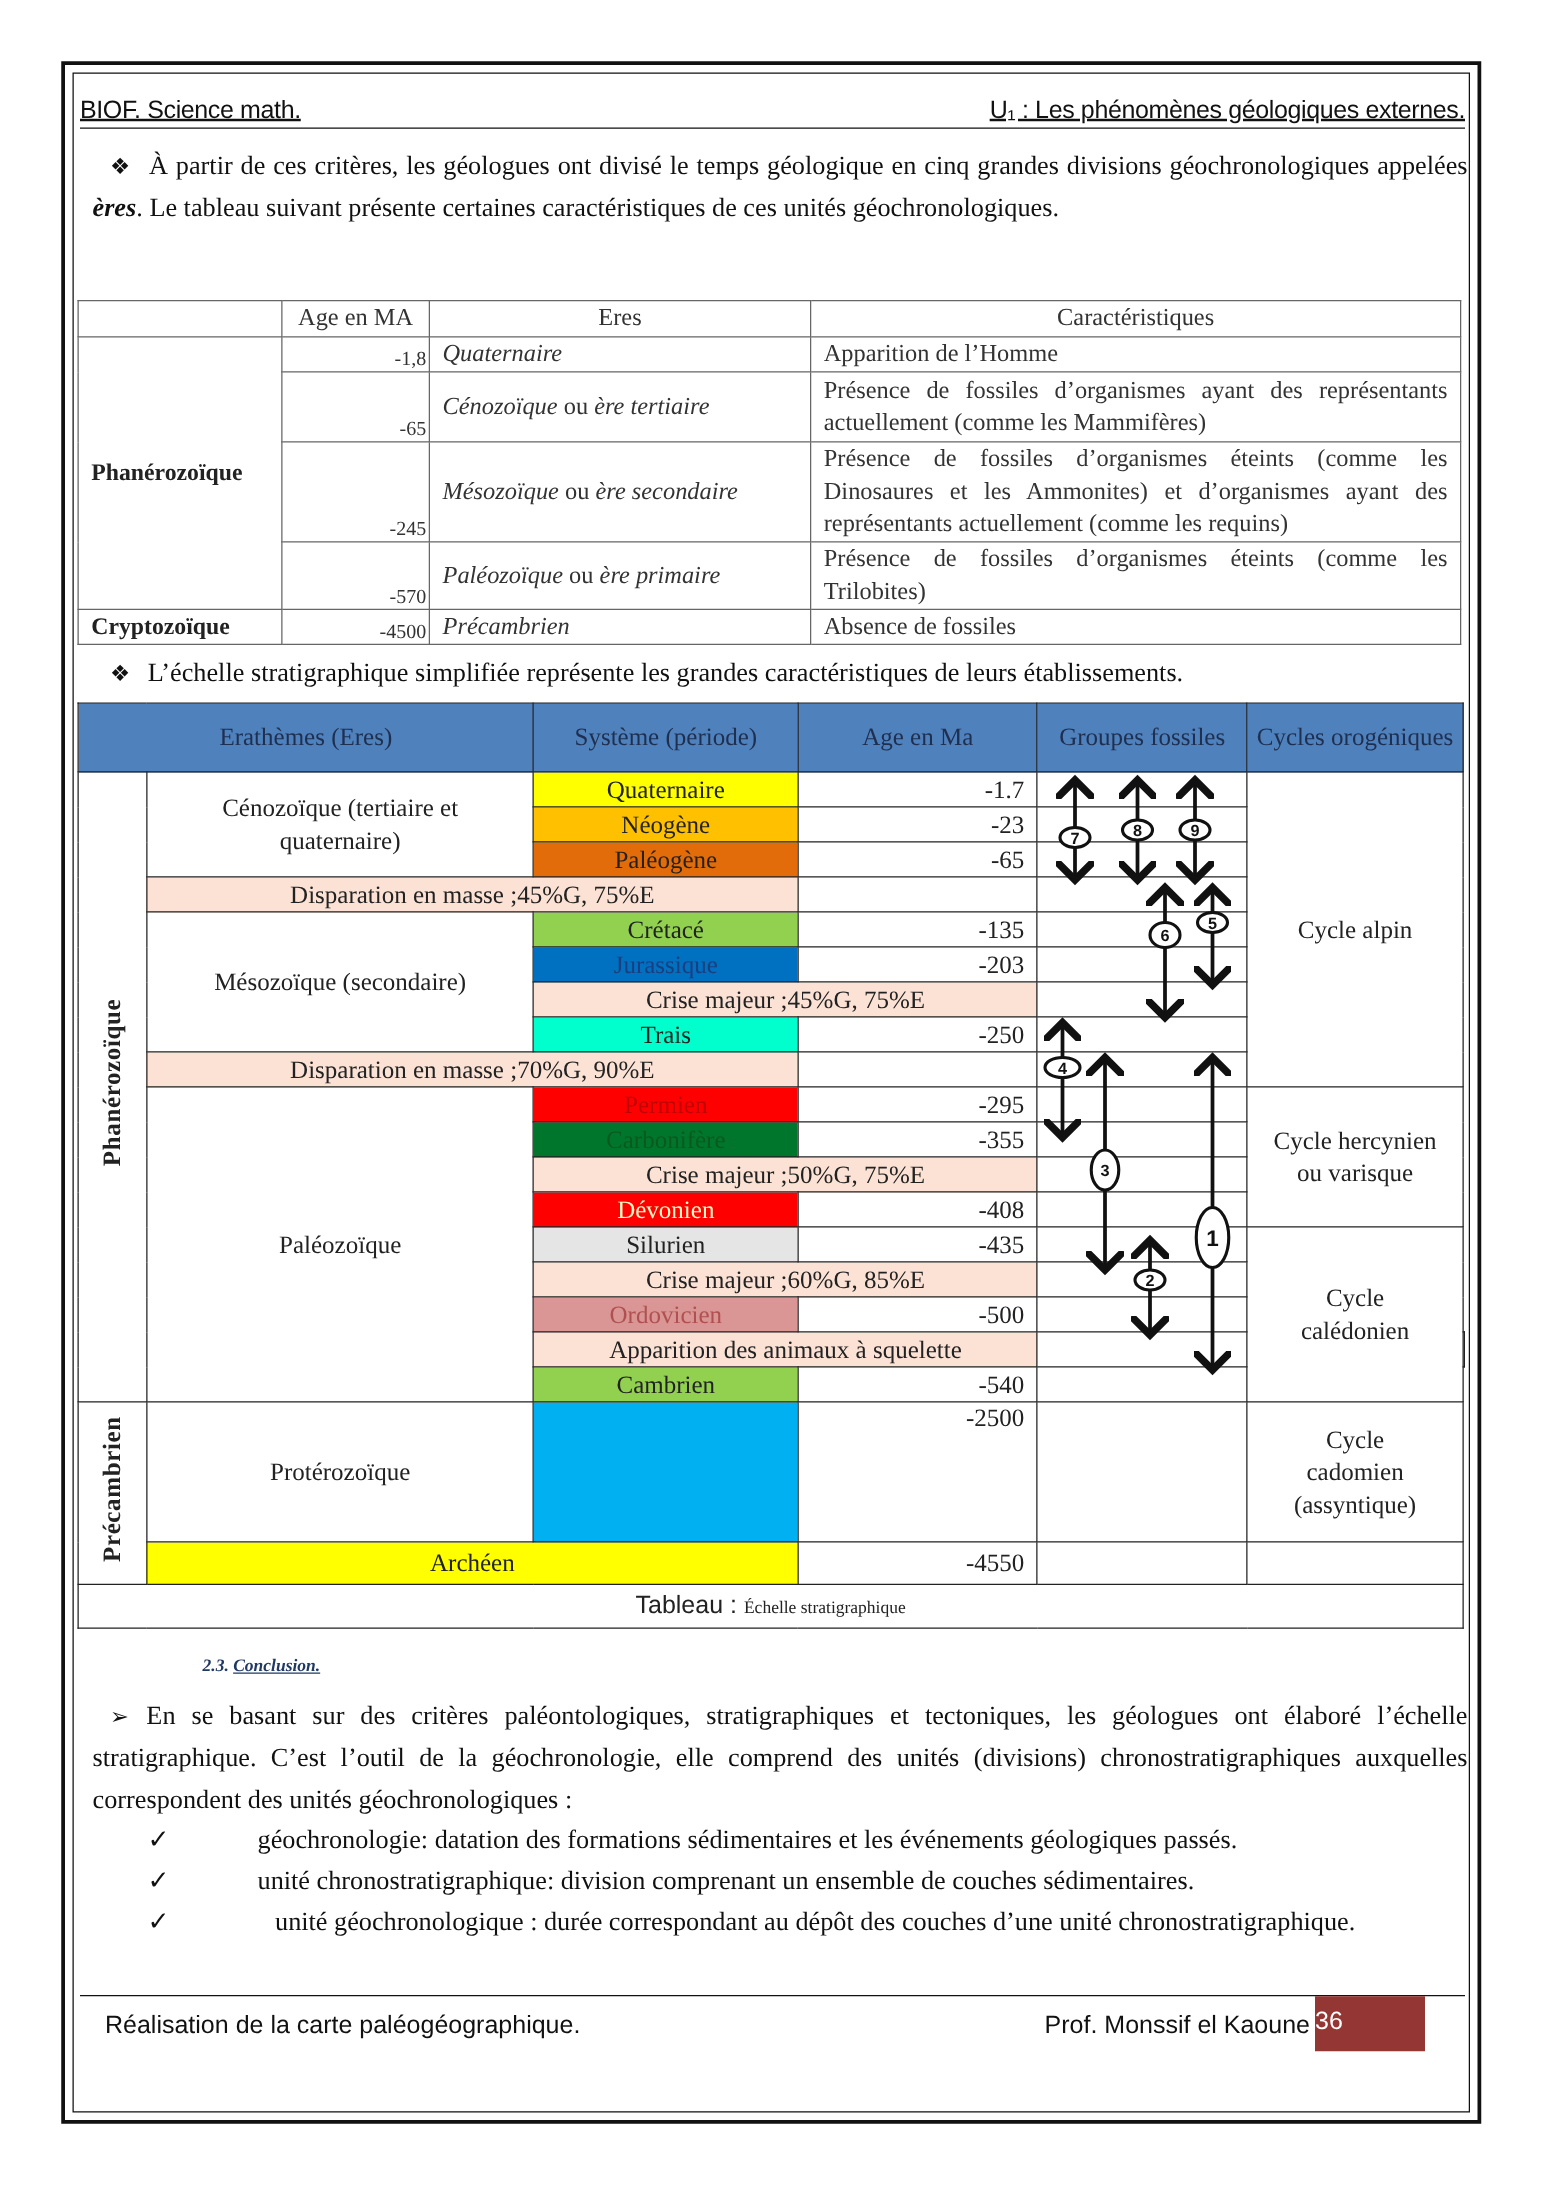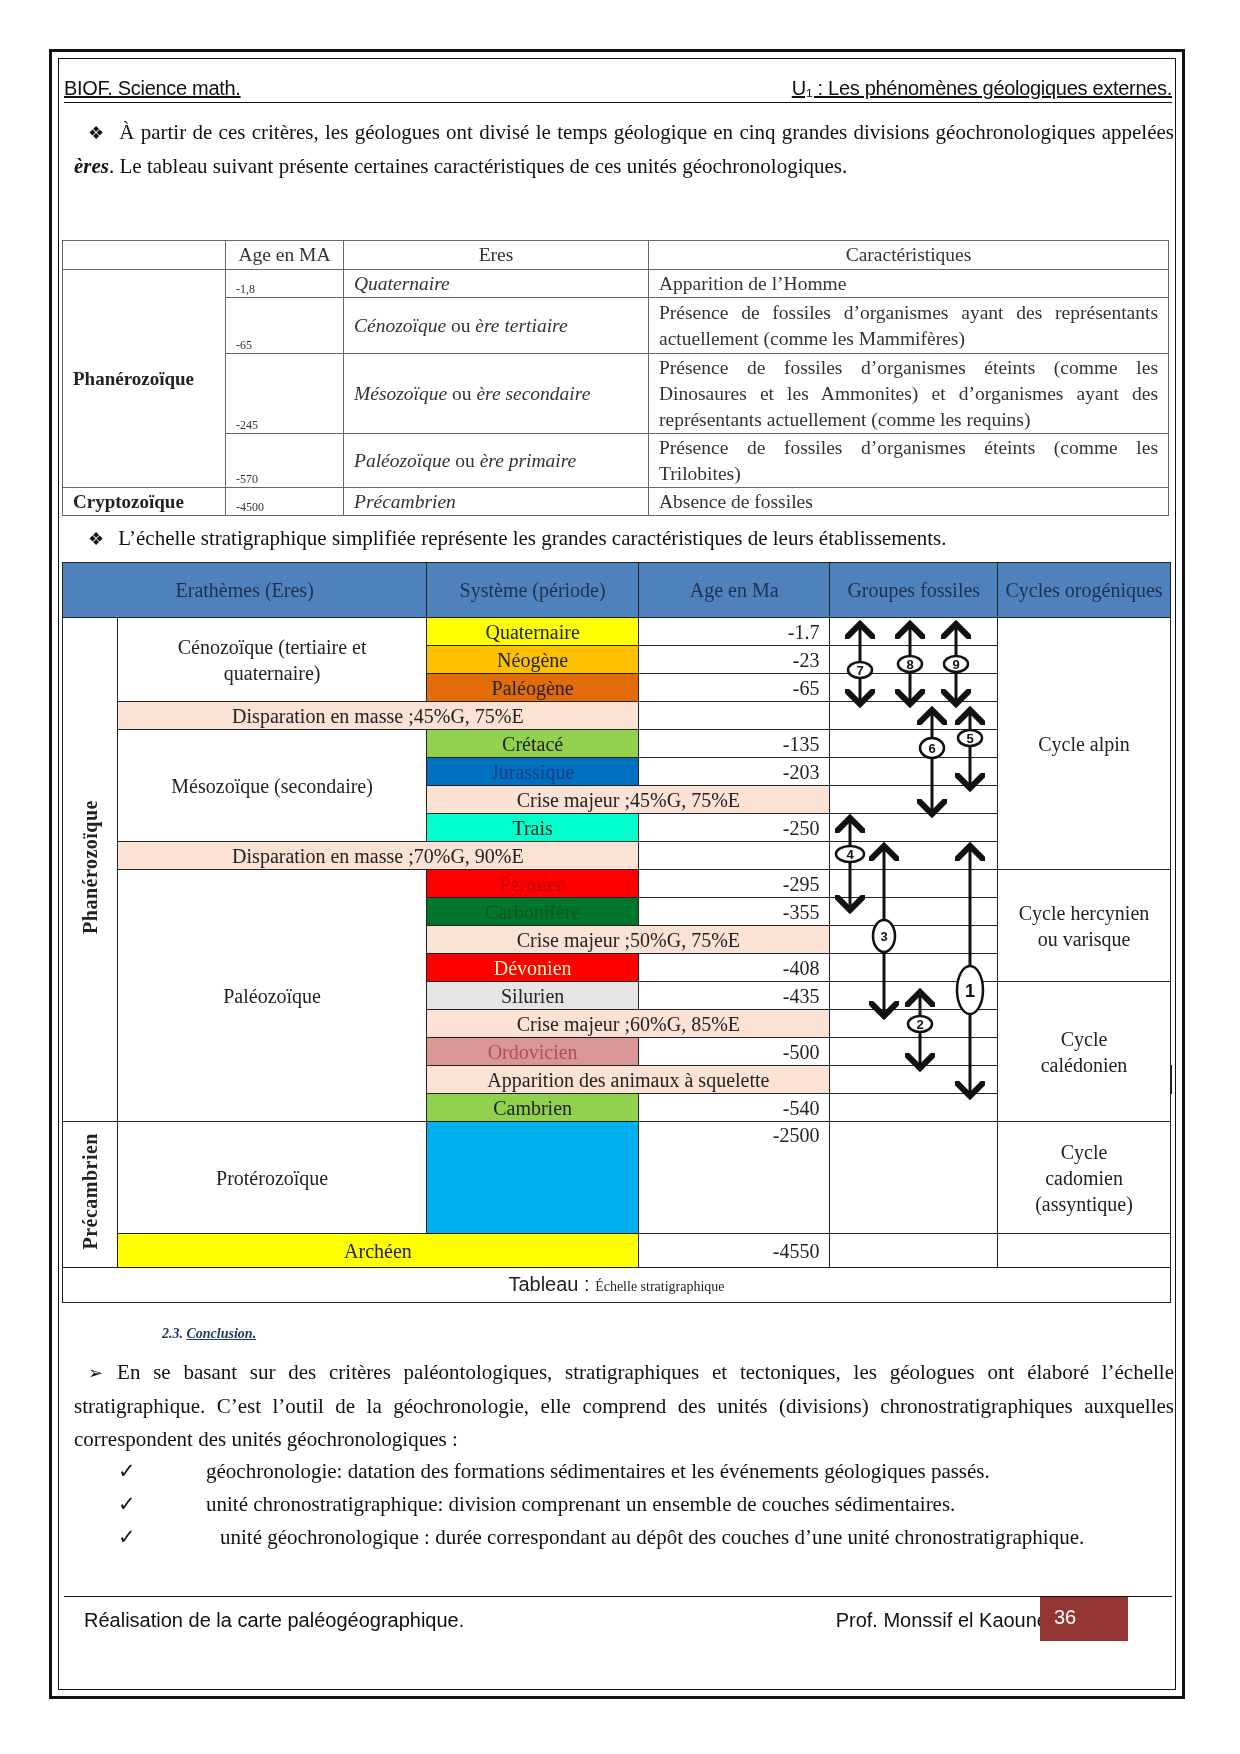--- a/index.html
+++ b/index.html
@@ -10,21 +10,21 @@
   .header .l { position: absolute; left: 0; bottom: 2px; text-decoration: underline; }
   .header .r { position: absolute; right: 0; bottom: 2px; text-decoration: underline; }
   .para { position: absolute; left: 74px; width: 1100px; font-size: 21px; line-height: 33px; text-align: justify; }
   .bullet { font-size: 18px; margin-right: 14px; margin-left: 14px; }
   
   table { border-collapse: collapse; }
   .t1 { position: absolute; left: 62px; top: 240px; width: 1107px; font-size: 19.5px; color: #333; }
   .t1 td { border: 1.5px solid #666; padding: 0 10px; vertical-align: middle; }
   .t1 .hdr td { text-align: center; height: 28px; }
   .t1 .era-label { font-weight: bold; font-size: 19px; color: #222; }
-  .t1 .age { padding-right: 2px; font-size: 12px; vertical-align: bottom; }
+  .t1 .age { text-align: right; padding-right: 2px; font-size: 16px; vertical-align: bottom; }
   .t1 .eres { font-style: italic; }
   .t1 .eres .n { font-style: normal; }
   .t1 .car { line-height: 26px; text-align: justify; }
   
   .t2 { position: absolute; left: 62px; top: 562px; width: 1110px; font-size: 20px; color: #222; }
   .t2 td { border: 1.5px solid #222; padding: 0; text-align: center; height: 27px; line-height: 26px; vertical-align: middle; }
   .t2 .h td { background: #4f81bd; height: 54px; line-height: 24px; color: #1f2f4f; }
   .t2 .age { text-align: right; padding-right: 10px; }
   .t2 .crisis { background: #fbe2d5; }
   .t2 .vert { writing-mode: vertical-rl; transform: rotate(180deg); font-weight: bold; font-size: 20px; letter-spacing: 0.5px; }
@@ -32,21 +32,21 @@
   .t2 .caption .it { font-family: "Liberation Serif", serif; font-size: 14px; }
   .arrows { position: absolute; left: 832px; top: 618px; width: 166px; height: 520px; pointer-events: none; }
   .conclusion-title { position: absolute; left: 162px; top: 1326px; font-size: 14px; font-style: italic; font-weight: bold; color: #1f3864; }
   .conclusion-title u { text-decoration: underline; }
   .checks { position: absolute; left: 74px; width: 1100px; font-size: 21px; line-height: 33px; }
   .check { display: flex; }
   .check .mk { width: 132px; padding-left: 44px; box-sizing: border-box; }
   .footer { position: absolute; left: 64px; top: 1596px; width: 1108px; height: 44px; border-top: 1.5px solid #111; font-family: "Liberation Sans", sans-serif; font-size: 20px; }
   .footer .l { position: absolute; left: 20px; top: 12px; }
   .footer .r { position: absolute; right: 124px; top: 12px; }
-  .footer .pg { position: absolute; right: 44px; top: 0; width: 88px; height: 44px; background: #943634; color: #fff; font-size: 20px; line-height: 40px; padding-left: 14px; box-sizing: border-box; }
+  .footer .pg { position: absolute; right: 32px; top: 0; width: 88px; height: 44px; background: #943634; color: #fff; font-size: 20px; line-height: 40px; padding-left: 0; box-sizing: border-box; }
 </style>
 </head>
 <body>
 
 <div class="frame-outer"></div>
 <div class="frame-inner"></div>
 
 <div class="header">
   <span class="l">BIOF. Science math.</span>
   <span class="r">U₁ : Les phénomènes géologiques externes.</span>

